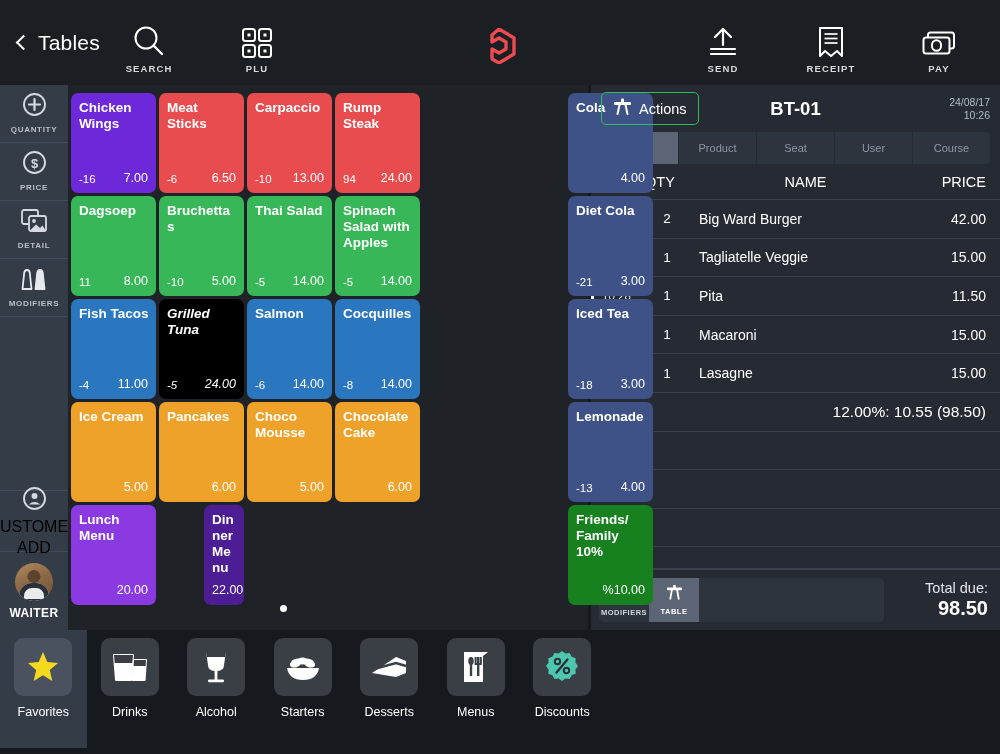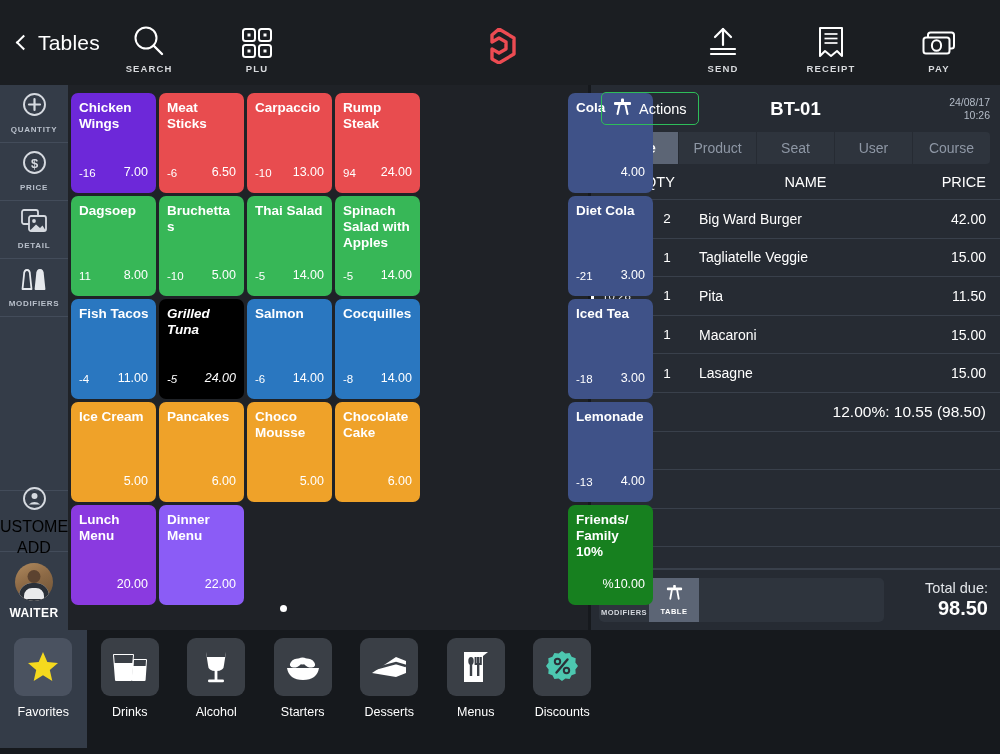--- a/index.html
+++ b/index.html
@@ -113,21 +113,21 @@
   }
   .tile {
     border-radius: 7px; position: relative; cursor: pointer;
     padding: 7px 7px 5px 8px; overflow: hidden;
   }
   .tile .tname {
     color: #fff; font-size: 13.5px; font-weight: bold;
     line-height: 16px; word-break: break-word;
   }
   .tile .tfoot {
-    position: absolute; left: 8px; right: 8px; bottom: 14px;
+    position: absolute; left: 8px; right: 8px; bottom: 8px;
     display: flex; justify-content: space-between; align-items: flex-end;
   }
   .tile .tstock { color: #fff; font-size: 11.5px; }
   .tile .tprice { color: #fff; font-size: 12.5px; }
   .page-dots {
     position: absolute; left: 0; right: 0; bottom: 18px;
     display: flex; justify-content: center; gap: 6px;
   }
   .dot { width: 7px; height: 7px; border-radius: 50%; background: #ffffff; }
 
@@ -161,21 +161,21 @@
   .order-dt {
     margin-left: auto; text-align: right; color: #b4bcc8;
     font-size: 10.5px; line-height: 13px; z-index: 2;
   }
   .tabs {
     display: flex; height: 32px; flex: 0 0 32px;
     margin: 0 10px; border-radius: 4px; overflow: hidden;
   }
   .tab {
     flex: 1 1 0; display: flex; align-items: center; justify-content: center;
-    color: #8e97a5; font-size: 14px; cursor: pointer;
+    color: #8e97a5; font-size: 11px; cursor: pointer;
     background: #2e343d; border-right: 1px solid #262b33;
   }
   .tab:last-child { border-right: none; }
   .tab.active { background: #5c6575; color: #fff; font-weight: bold; }
 
   .ohead {
     display: flex; align-items: center; height: 36px; flex: 0 0 36px;
     padding: 0 14px 0 8px; color: #fff; font-size: 14.5px;
     border-bottom: 1px solid #39404b;
   }
@@ -491,21 +491,21 @@
                 <span class="tprice">6.00</span>
               </div>
             </div>
             <div class="tile" style="background: rgb(138, 58, 224);">
               <div class="tname">Lunch Menu</div>
               <div class="tfoot">
                 <span class="tstock"></span>
                 <span class="tprice">20.00</span>
               </div>
             </div>
-            <div class="tile" style="background: #8b5cf6;">
+            <div class="tile" style="background: #4c1d95; margin-left: 45px;">
               <div class="tname">Dinner Menu</div>
               <div class="tfoot">
                 <span class="tstock"></span>
                 <span class="tprice">22.00</span>
               </div>
             </div>
           </div>
         <div class="page-dots">
           <span class="dot"></span>
         </div>

